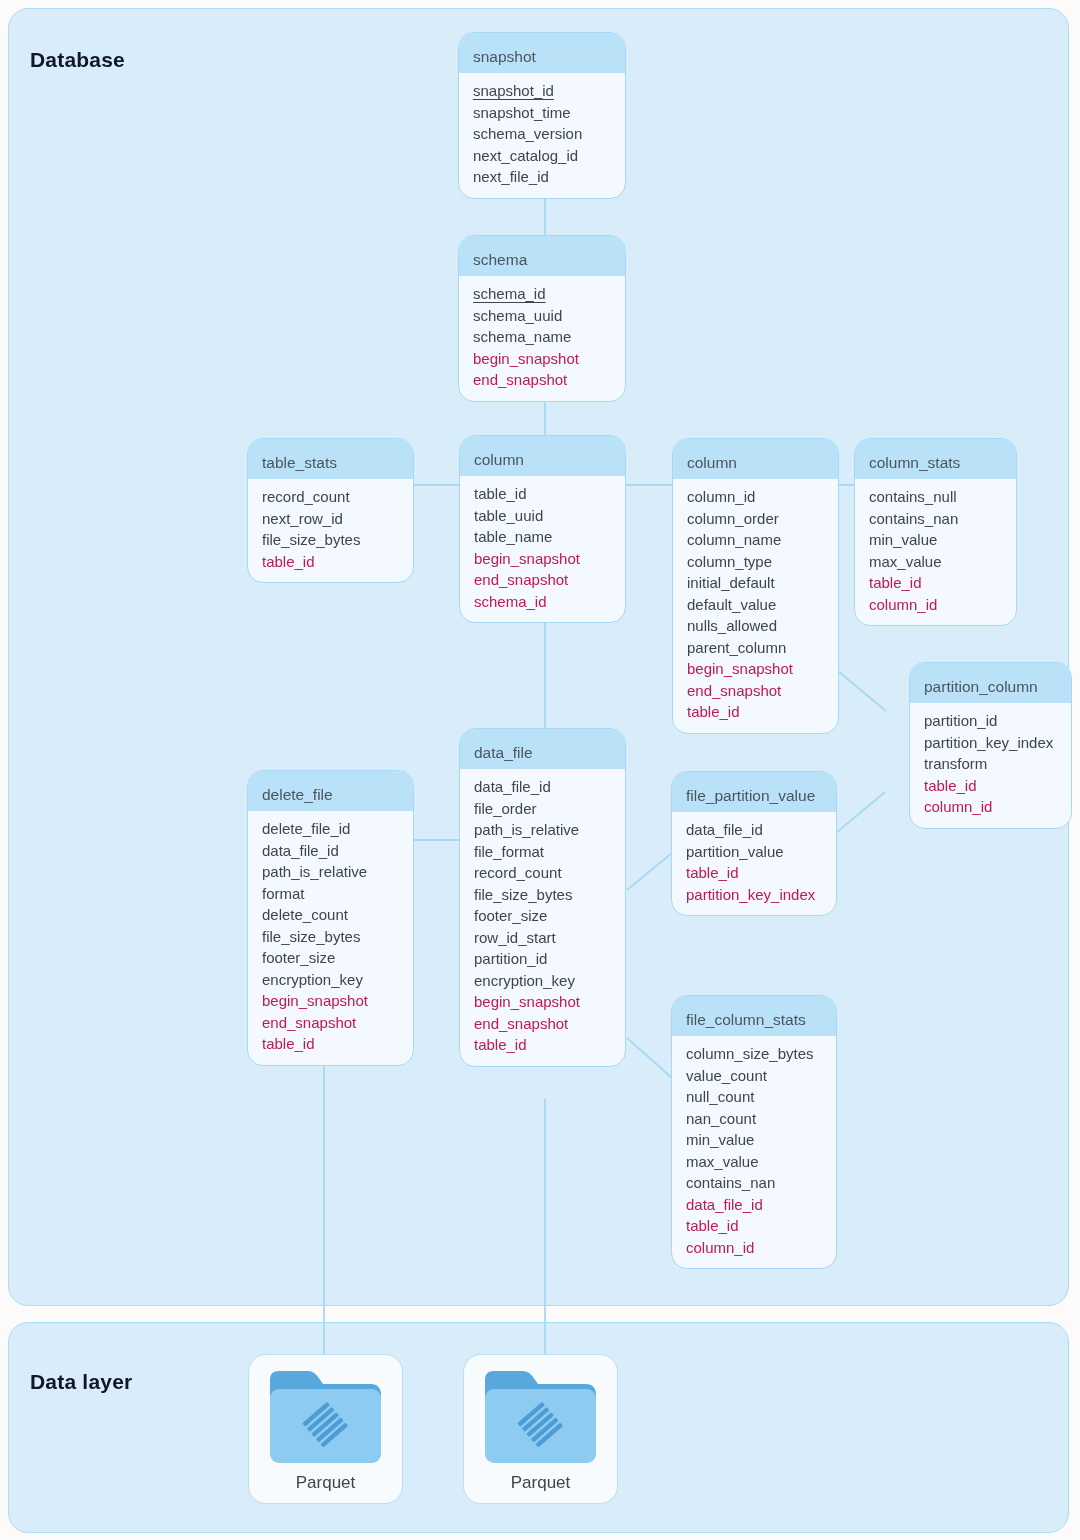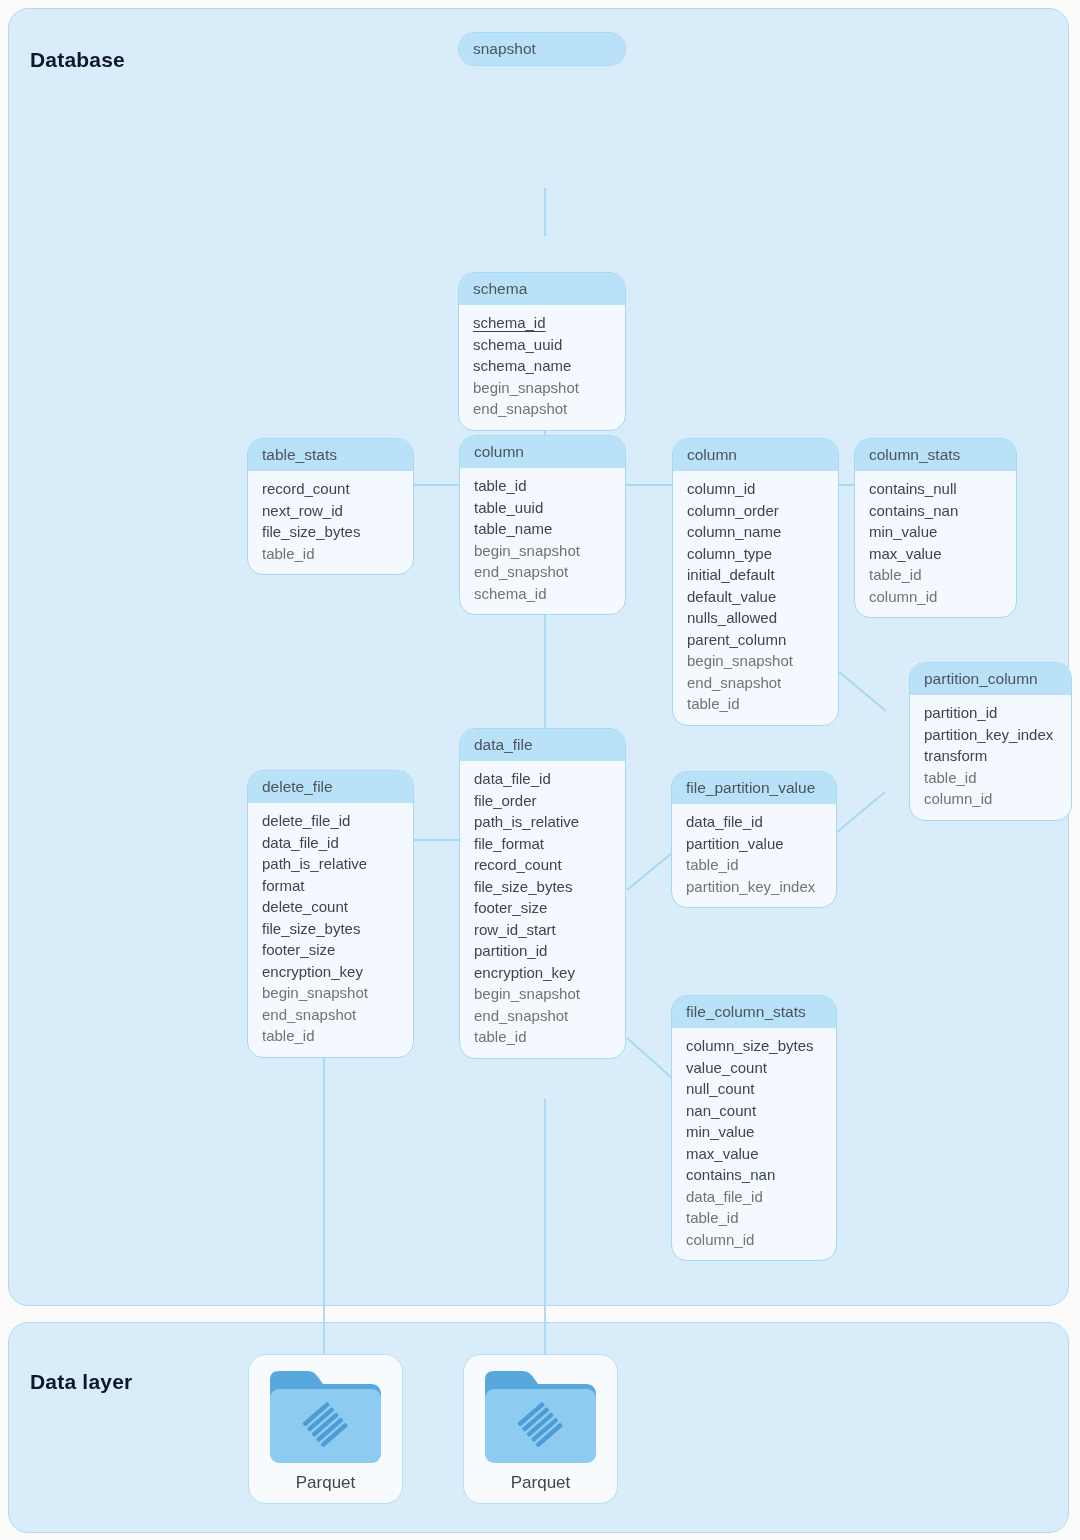--- a/index.html
+++ b/index.html
@@ -25,32 +25,32 @@
     pointer-events:none;z-index:2;
   }
   #connectors line{stroke:#a6d9f5;stroke-width:1.8;}
   .entity{
     position:absolute;z-index:3;box-sizing:border-box;
     background:#f3f9fe;border:1.5px solid #a6d9f5;border-radius:16px;
     overflow:hidden;
   }
   .entity-header{
     background:#b9e2f8;
-    padding:6px 14px 6px 14px;
+    padding:14px 14px 6px 14px;
     font-size:15.5px;line-height:20px;color:#4b555e;
     word-break:break-all;overflow-wrap:anywhere;
   }
   .entity-body{
     padding:7px 14px 10px 14px;
   }
   .field{
     font-size:15px;line-height:21.5px;color:#3e454d;
     word-break:break-all;overflow-wrap:anywhere;
   }
-  .field.muted{color:#737373;}
+  .field.muted{color:#be185d;}
   .field.pk{text-decoration:underline;text-underline-offset:3px;text-decoration-thickness:1.2px;}
   .folder-card{
     position:absolute;z-index:3;width:155px;height:150px;box-sizing:border-box;
     background:#f7fbfe;border:1.5px solid #b8dff4;border-radius:18px;
     display:flex;flex-direction:column;align-items:center;
   }
   .folder-icon{margin-top:13px;display:block;}
   .folder-label{
     margin-top:9px;font-size:17px;color:#3e454d;text-align:right;
   }
@@ -74,23 +74,30 @@
   <line x1="414" y1="840" x2="460" y2="840"></line>
   <line x1="627" y1="890" x2="672" y2="853"></line>
   <line x1="837" y1="832" x2="885" y2="792"></line>
   <line x1="627" y1="1038" x2="672" y2="1078"></line>
   <line x1="324" y1="1054" x2="324" y2="1356"></line>
   <line x1="545" y1="1099" x2="545" y2="1356"></line>
 </svg>
 
 <div class="entity" style="left:458px;top:32px;width:168px;">
   <div class="entity-header">snapshot</div>
-</div>
-
-<div class="entity" style="left:458px;top:235px;width:168px;margin-top:37px;">
+  <div class="entity-body">
+      <div class="field pk">snapshot_id</div>
+      <div class="field">snapshot_time</div>
+      <div class="field">schema_version</div>
+      <div class="field">next_catalog_id</div>
+      <div class="field">next_file_id</div>
+    </div>
+</div>
+
+<div class="entity" style="left:458px;top:235px;width:168px;">
   <div class="entity-header">schema</div>
   <div class="entity-body">
       <div class="field pk">schema_id</div>
       <div class="field">schema_uuid</div>
       <div class="field">schema_name</div>
       <div class="field muted">begin_snapshot</div>
       <div class="field muted">end_snapshot</div>
     </div>
 </div>
 

